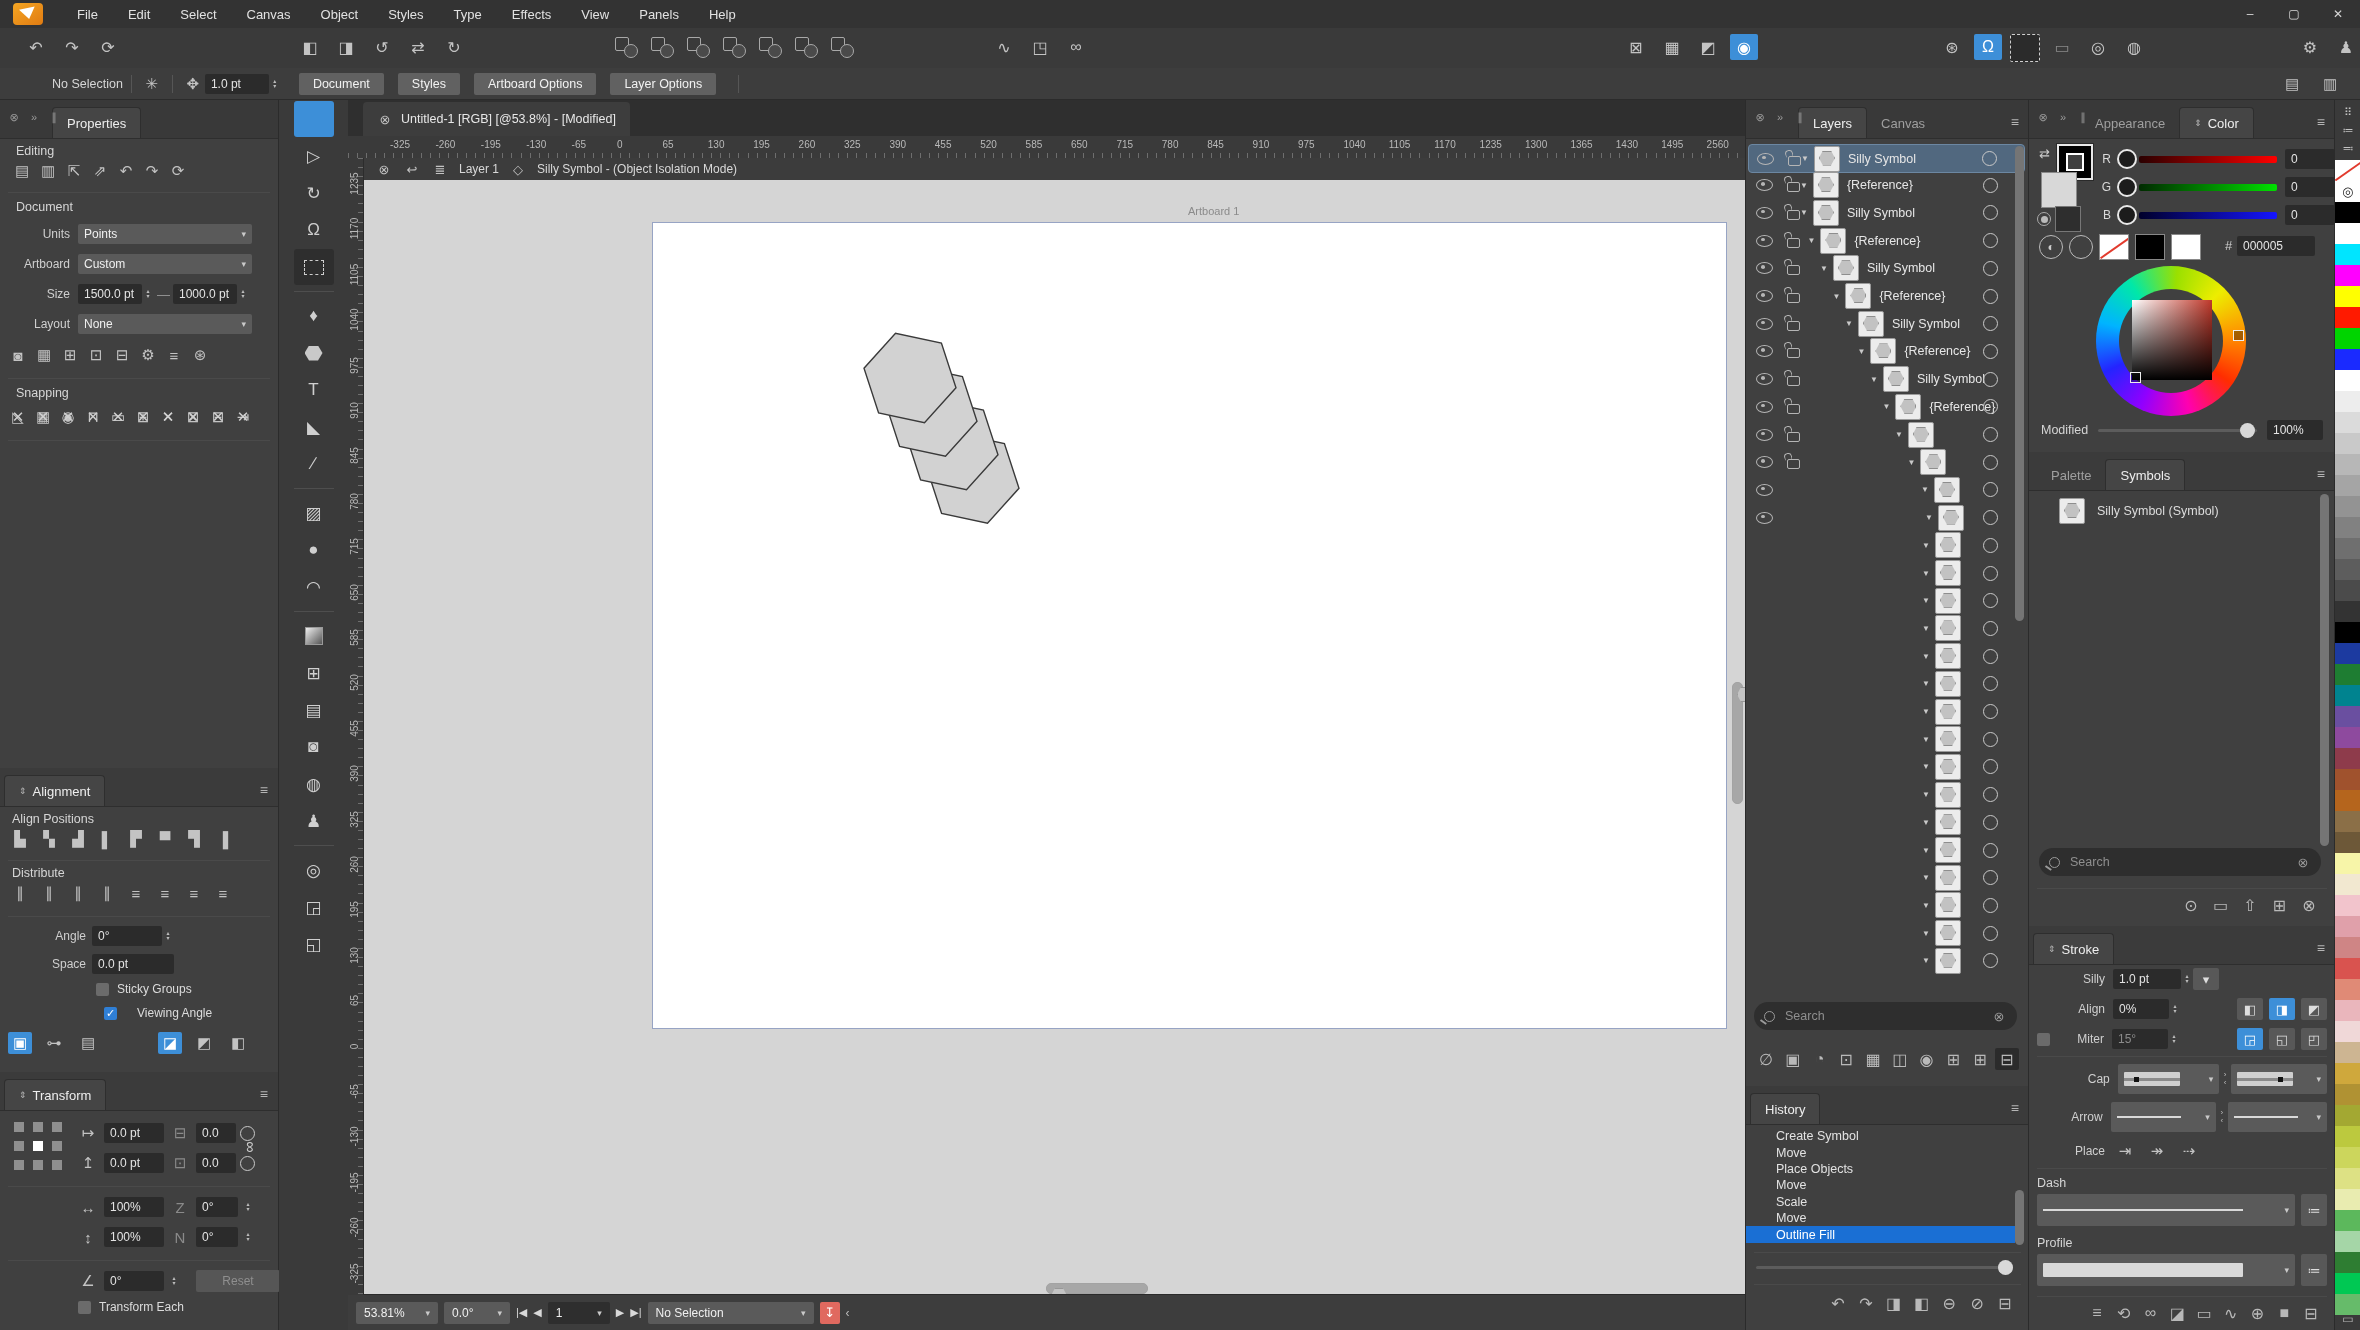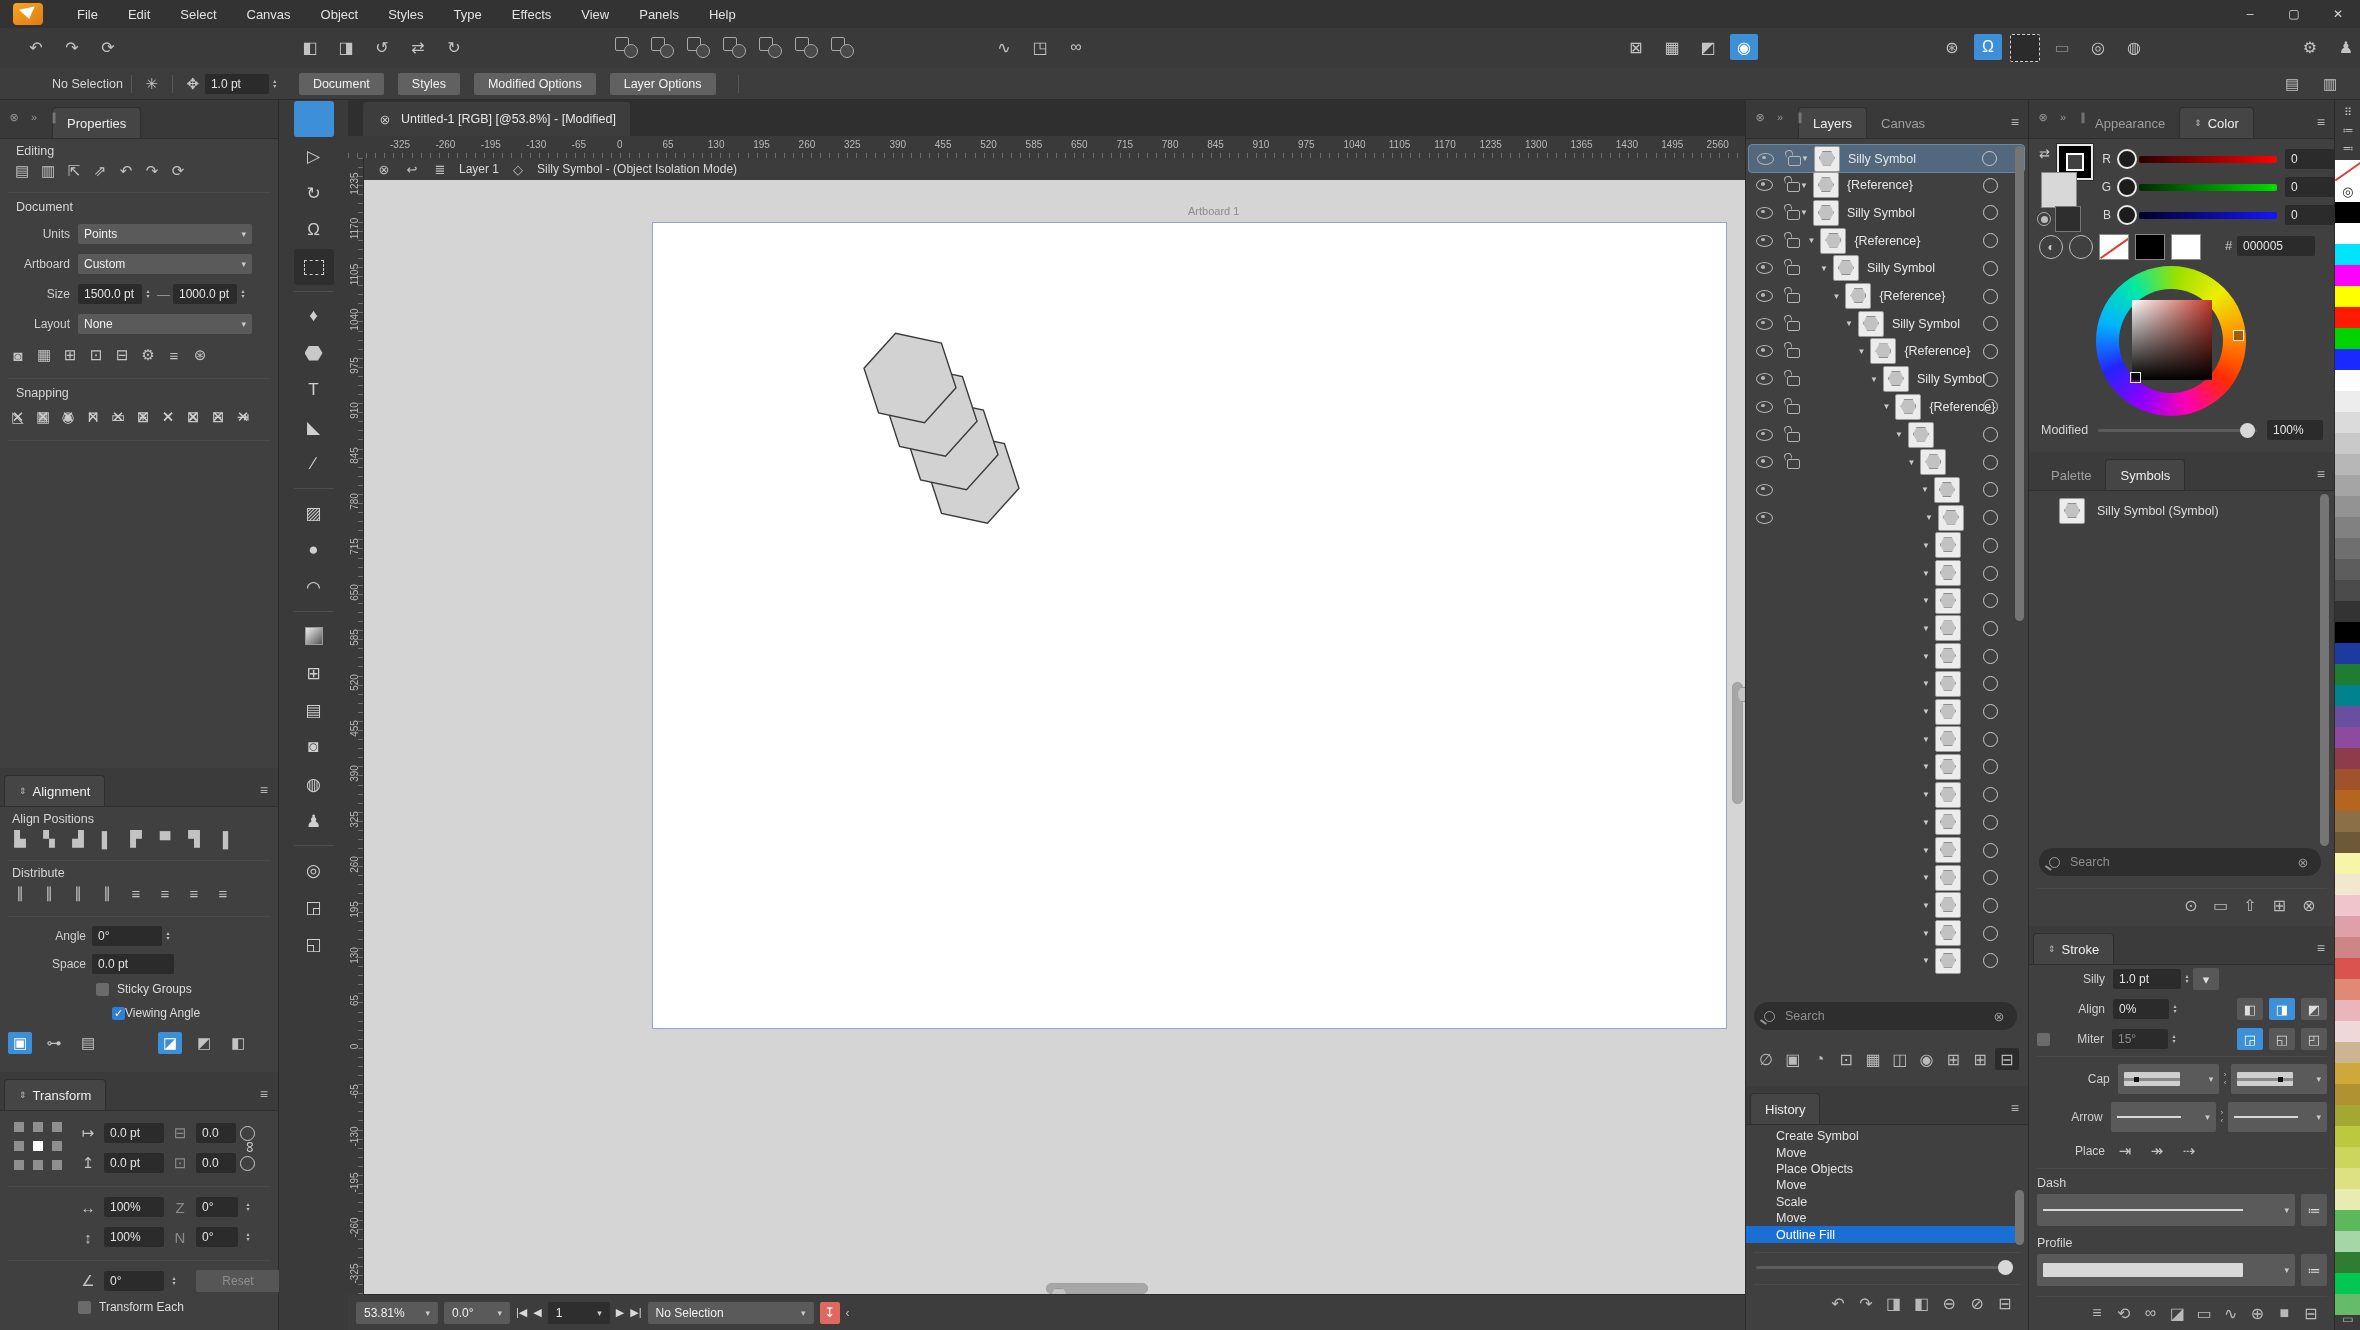--- a/index.html
+++ b/index.html
@@ -249,21 +249,21 @@
     <span class="ic" id="ctx-move">✥</span>
     <span class="in" style="width:52px">1.0 pt</span>
     <span class="stp">
         <span>▴</span>
         <span>▾</span>
       </span>
     <span style="width:18px"></span>
     <span id="ctx-buttons" class="r">
         <span class="ctx-btn">Document</span>
         <span class="ctx-btn">Styles</span>
-        <span class="ctx-btn">Modified Options</span>
+        <span class="ctx-btn">Artboard Options</span>
         <span class="ctx-btn">Layer Options</span>
       </span>
     <span class="sep"></span>
     <span class="ctx-right" id="ctx-right">
         <span class="ic">▤</span>
         <span class="ic">▥</span>
       </span>
   </div>
 
   <section class="props-dock">
@@ -390,21 +390,21 @@
         </span>
     </div>
     <div class="abs r" style="left:0;top:854px;right:0">
       <span class="lbl" style="width:86px">Space</span>
       <span class="in" style="margin-left:6px;width:70px">0.0 pt</span>
     </div>
     <div class="abs r" style="left:96px;top:882px;gap:8px">
       <span class="checkbox"></span>
       <span style="font-size:12px">Sticky Groups</span>
     </div>
-    <div class="abs r" style="left:112px;top:906px;gap:0">
+    <div class="abs r" style="left:104px;top:906px;gap:20px">
       <span class="checkbox checked"></span>
       <span style="font-size:12px">Viewing Angle</span>
     </div>
     <div class="abs r" style="left:8px;top:932px;gap:10px">
         <span class="ic active">▣</span>
         <span class="ic">⊶</span>
         <span class="ic">▤</span>
       </div>
     <div class="abs r" style="left:158px;top:932px;gap:10px">
         <span class="ic active">◪</span>

